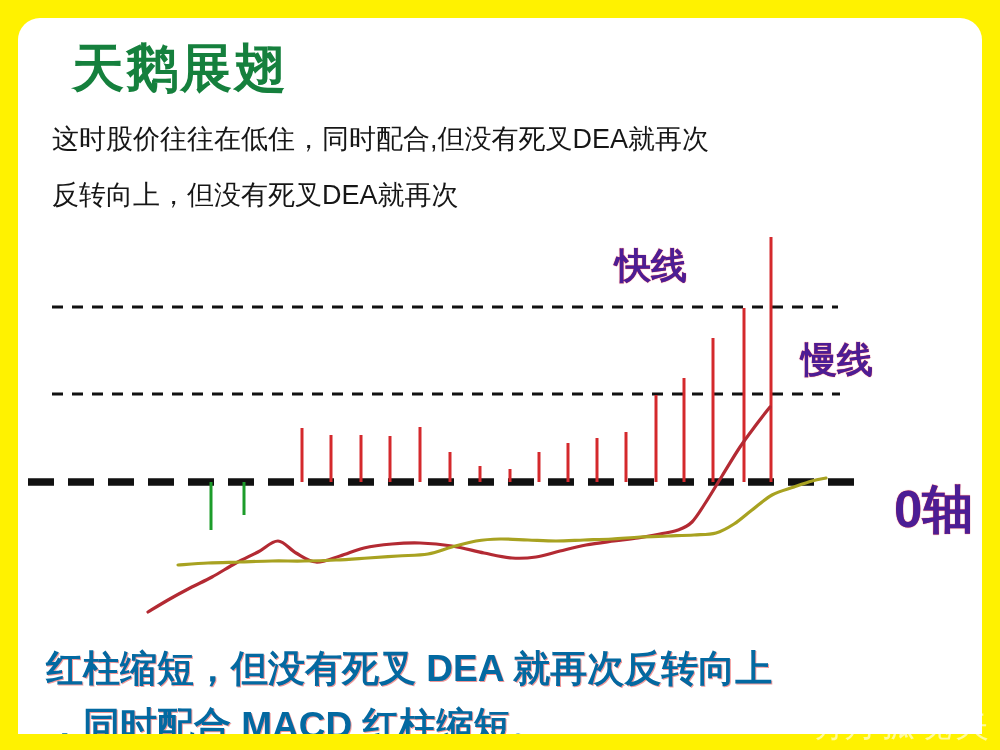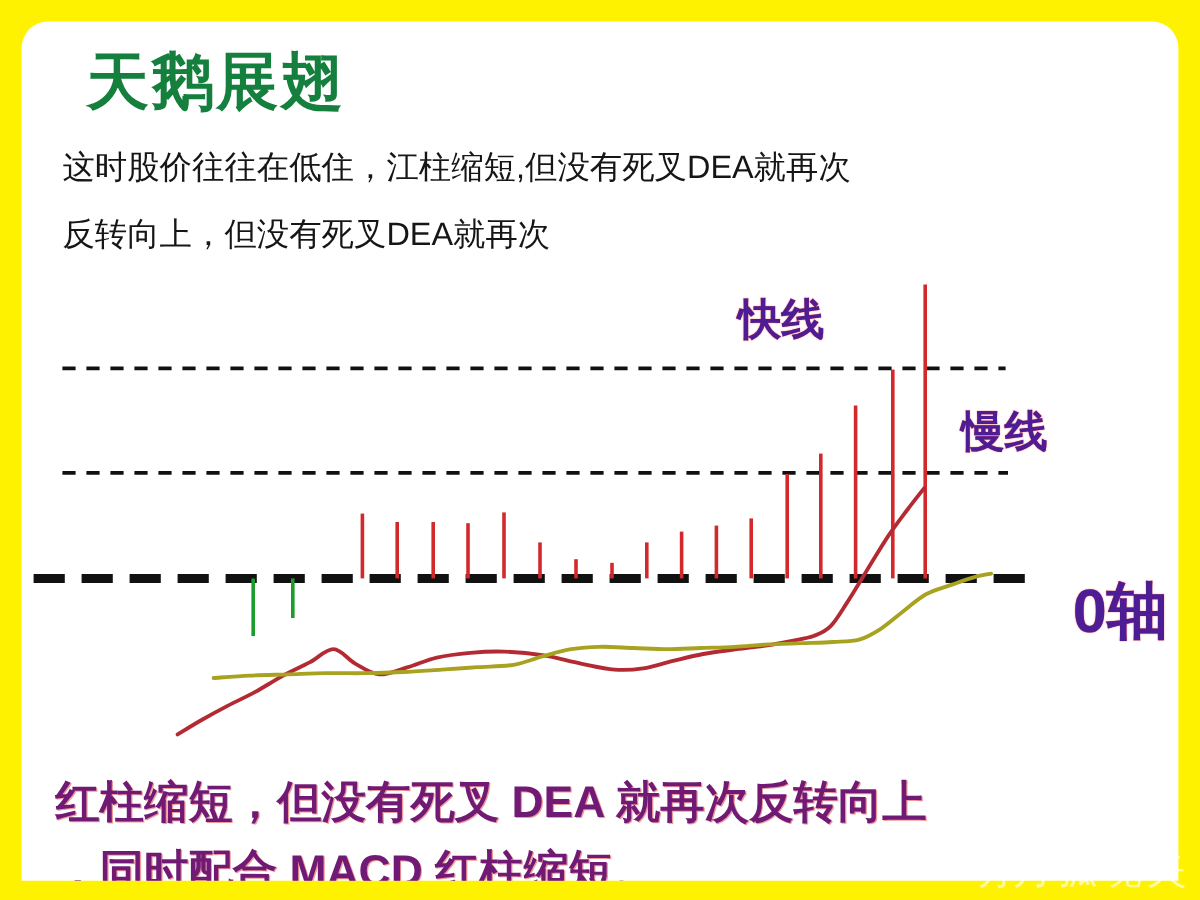--- a/index.html
+++ b/index.html
@@ -67,21 +67,21 @@
     white-space: nowrap;
     text-shadow: 0 0 1px #e8161a;
   }
   #ann-fast  { left: 597px; top: 224px; }
   #ann-slow  { left: 783px; top: 318px; }
   #ann-zero  { left: 876px; top: 458px; font-size: 51px; }
 
   .caption {
     position: absolute;
     left: 28px;
-    color: #701a75;
+    color: #0369a1;
     font-weight: bold;
     font-size: 37px;
     white-space: nowrap;
     text-shadow: 1px 1px 0 rgba(224,26,27,0.45);
   }
   #cap1 { top: 626px; }
   #cap2 { top: 683px; }
 
   #watermark {
     position: absolute;
@@ -95,21 +95,21 @@
     filter: blur(0.6px);
   }
 </style>
 </head>
 <body>
 
 <div id="card">
 
   <div id="title">天鹅展翅</div>
 
-  <div class="subline" id="sub1">这时股价往往在低住，江柱缩短,但没有死叉DEA就再次</div>
+  <div class="subline" id="sub1">这时股价往往在低住，同时配合,但没有死叉DEA就再次</div>
   <div class="subline" id="sub2">反转向上，但没有死叉DEA就再次</div>
 
   <svg id="chart" viewBox="0 0 964 716" xmlns="http://www.w3.org/2000/svg">
     <g id="ref-lines">
         <line x1="34" y1="289" x2="820" y2="289" stroke="#111111" stroke-width="3.2" stroke-dasharray="11 9" stroke-linecap="butt"></line>
         <line x1="34" y1="376" x2="822" y2="376" stroke="#111111" stroke-width="3.2" stroke-dasharray="11 9" stroke-linecap="butt"></line>
       </g>
     <g id="zero-line-g">
         <line x1="10" y1="464" x2="848" y2="464" stroke="#111111" stroke-width="7.5" stroke-dasharray="26 14" stroke-linecap="butt"></line>
       </g>

